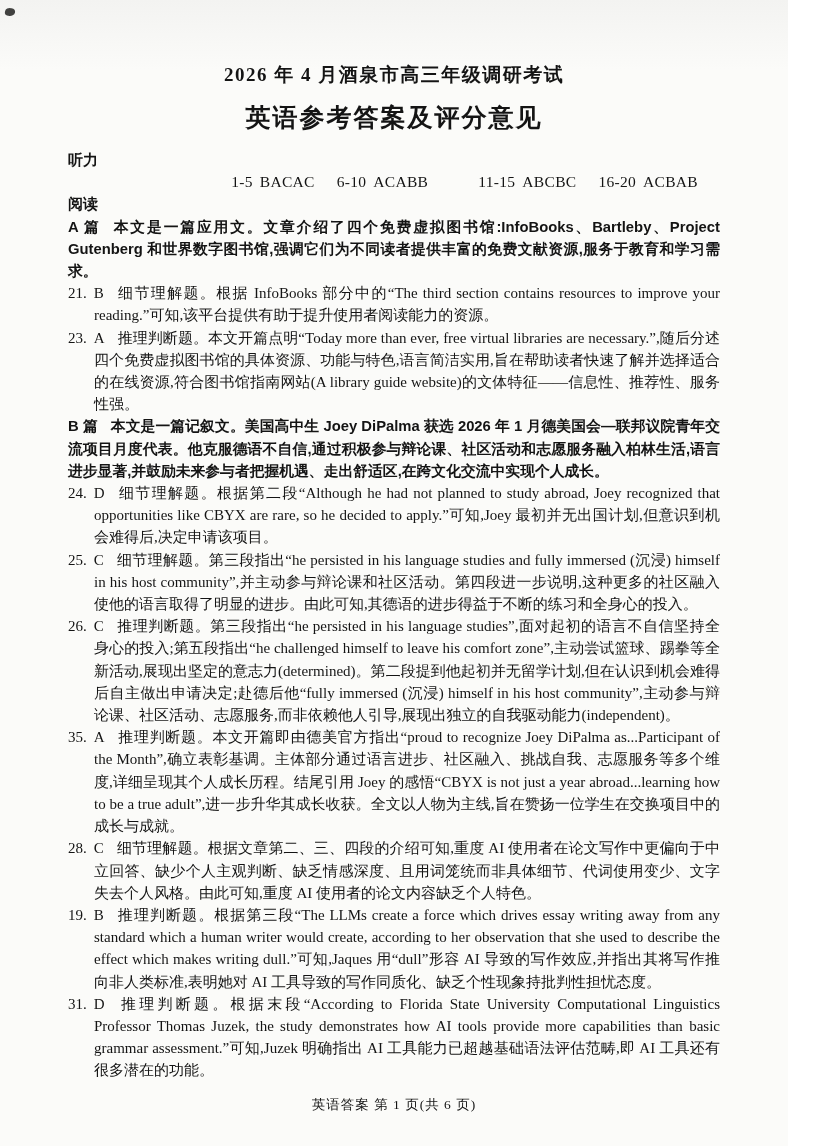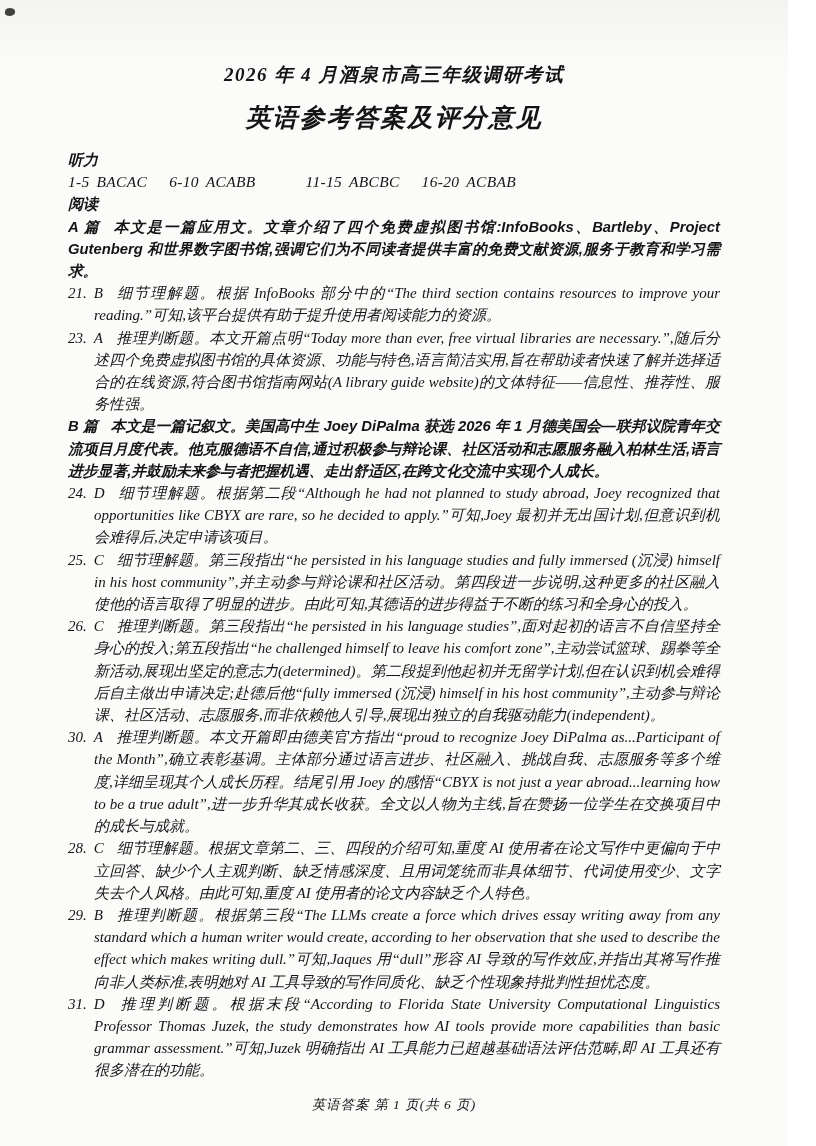--- a/index.html
+++ b/index.html
@@ -8,21 +8,20 @@
     font-family: "Liberation Serif", "DejaVu Serif", serif;
     background: #ffffff;
   }
   .page {
     position: relative;
     width: 788px;
     height: 1146px;
     background: linear-gradient(180deg, #f3f3f1 0px, #fbfbf9 70px, #fbfbf9 100%);
     color: #141414;
     overflow: hidden;
-    font-style: italic;
   }
   .smudge {
     position: absolute;
     left: 5px; top: 8px;
     width: 10px; height: 8px;
     background: #2e2d2b;
     border-radius: 55% 45% 60% 40%;
     transform: rotate(12deg);
     opacity: .9;
   }
@@ -48,20 +47,21 @@
   }
   .sec-heading {
     font-family: "Liberation Sans", "DejaVu Sans", sans-serif;
     font-weight: 700;
     font-size: 15px;
   }
   .answers-line {
     font-size: 15.5px;
     letter-spacing: .3px;
     white-space: nowrap;
+    text-align: right;
   }
   .ans-group { margin-right: 22px; }
   .ans-group .letters { margin-left: 7px; }
   .ans-group.wide-gap { margin-left: 28px; }
   .passage {
     font-family: "Liberation Sans", "DejaVu Sans", sans-serif;
     font-weight: 700;
     text-align: justify;
     font-size: 14.8px;
   }
@@ -110,26 +110,26 @@
     <p class="item"><span class="no">23.</span><span class="ans">A</span><span class="txt">推理判断题。本文开篇点明“Today more than ever, free virtual libraries are necessary.”,随后分述四个免费虚拟图书馆的具体资源、功能与特色,语言简洁实用,旨在帮助读者快速了解并选择适合的在线资源,符合图书馆指南网站(A library guide website)的文体特征——信息性、推荐性、服务性强。</span></p>
 
     <p class="passage"><span class="passage-label">B 篇</span><span>本文是一篇记叙文。美国高中生 Joey DiPalma 获选 2026 年 1 月德美国会—联邦议院青年交流项目月度代表。他克服德语不自信,通过积极参与辩论课、社区活动和志愿服务融入柏林生活,语言进步显著,并鼓励未来参与者把握机遇、走出舒适区,在跨文化交流中实现个人成长。</span></p>
 
     <p class="item"><span class="no">24.</span><span class="ans">D</span><span class="txt">细节理解题。根据第二段“Although he had not planned to study abroad, Joey recognized that opportunities like CBYX are rare, so he decided to apply.”可知,Joey 最初并无出国计划,但意识到机会难得后,决定申请该项目。</span></p>
 
     <p class="item"><span class="no">25.</span><span class="ans">C</span><span class="txt">细节理解题。第三段指出“he persisted in his language studies and fully immersed (沉浸) himself in his host community”,并主动参与辩论课和社区活动。第四段进一步说明,这种更多的社区融入使他的语言取得了明显的进步。由此可知,其德语的进步得益于不断的练习和全身心的投入。</span></p>
 
     <p class="item"><span class="no">26.</span><span class="ans">C</span><span class="txt">推理判断题。第三段指出“he persisted in his language studies”,面对起初的语言不自信坚持全身心的投入;第五段指出“he challenged himself to leave his comfort zone”,主动尝试篮球、踢拳等全新活动,展现出坚定的意志力(determined)。第二段提到他起初并无留学计划,但在认识到机会难得后自主做出申请决定;赴德后他“fully immersed (沉浸) himself in his host community”,主动参与辩论课、社区活动、志愿服务,而非依赖他人引导,展现出独立的自我驱动能力(independent)。</span></p>
 
-    <p class="item"><span class="no">30.</span><span class="ans">A</span><span class="txt">推理判断题。本文开篇即由德美官方指出“proud to recognize Joey DiPalma as...Participant of the Month”,确立表彰基调。主体部分通过语言进步、社区融入、挑战自我、志愿服务等多个维度,详细呈现其个人成长历程。结尾引用 Joey 的感悟“CBYX is not just a year abroad...learning how to be a true adult”,进一步升华其成长收获。全文以人物为主线,旨在赞扬一位学生在交换项目中的成长与成就。</span></p>
+    <p class="item"><span class="no">35.</span><span class="ans">A</span><span class="txt">推理判断题。本文开篇即由德美官方指出“proud to recognize Joey DiPalma as...Participant of the Month”,确立表彰基调。主体部分通过语言进步、社区融入、挑战自我、志愿服务等多个维度,详细呈现其个人成长历程。结尾引用 Joey 的感悟“CBYX is not just a year abroad...learning how to be a true adult”,进一步升华其成长收获。全文以人物为主线,旨在赞扬一位学生在交换项目中的成长与成就。</span></p>
 
 
     <p class="item"><span class="no">28.</span><span class="ans">C</span><span class="txt">细节理解题。根据文章第二、三、四段的介绍可知,重度 AI 使用者在论文写作中更偏向于中立回答、缺少个人主观判断、缺乏情感深度、且用词笼统而非具体细节、代词使用变少、文字失去个人风格。由此可知,重度 AI 使用者的论文内容缺乏个人特色。</span></p>
 
-    <p class="item"><span class="no">29.</span><span class="ans">B</span><span class="txt">推理判断题。根据第三段“The LLMs create a force which drives essay writing away from any standard which a human writer would create, according to her observation that she used to describe the effect which makes writing dull.”可知,Jaques 用“dull”形容 AI 导致的写作效应,并指出其将写作推向非人类标准,表明她对 AI 工具导致的写作同质化、缺乏个性现象持批判性担忧态度。</span></p>
+    <p class="item"><span class="no">19.</span><span class="ans">B</span><span class="txt">推理判断题。根据第三段“The LLMs create a force which drives essay writing away from any standard which a human writer would create, according to her observation that she used to describe the effect which makes writing dull.”可知,Jaques 用“dull”形容 AI 导致的写作效应,并指出其将写作推向非人类标准,表明她对 AI 工具导致的写作同质化、缺乏个性现象持批判性担忧态度。</span></p>
 
 
     <p class="item"><span class="no">31.</span><span class="ans">D</span><span class="txt">推理判断题。根据末段“According to Florida State University Computational Linguistics Professor Thomas Juzek, the study demonstrates how AI tools provide more capabilities than basic grammar assessment.”可知,Juzek 明确指出 AI 工具能力已超越基础语法评估范畴,即 AI 工具还有很多潜在的功能。</span></p>
 
   </div>
 
   <div class="footer">英语答案 第 1 页(共 6 页)</div>
 </div>
 
 </body></html>

